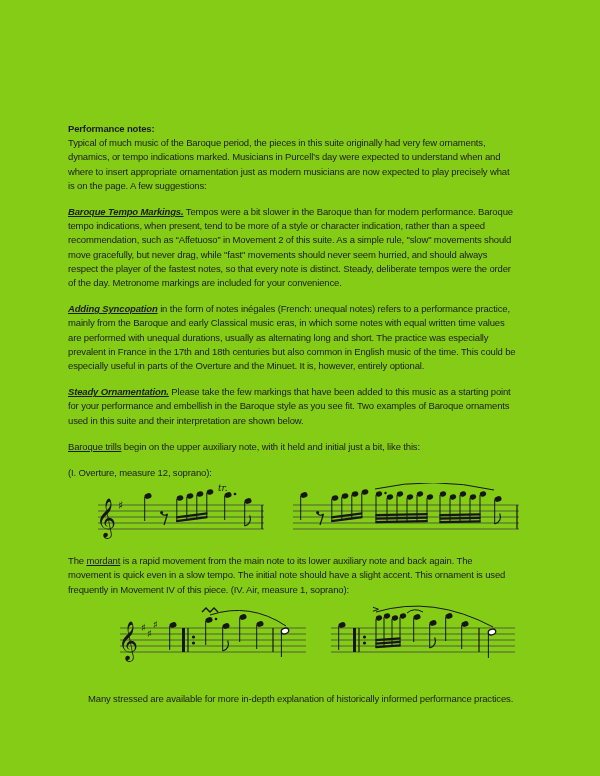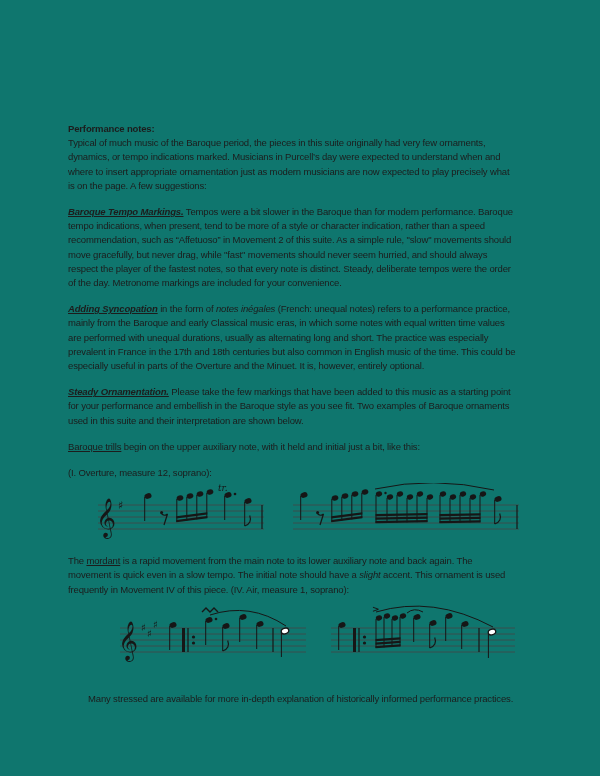--- a/index.html
+++ b/index.html
@@ -1,33 +1,33 @@
 <!DOCTYPE html>
 <html><head>
 <meta charset="utf-8">
 <style>
   html,body{margin:0;padding:0;background:#ffffff;}
   .page{
     position:relative;
     width:600px;height:776px;
     box-sizing:border-box;
     padding:122px 78px 0 68px;
-    background:#0f766e;
+    background:#84cc16;
     overflow:hidden;
     font-family:"Liberation Sans",sans-serif;
     font-size:9.5px;
     letter-spacing:-0.15px;
     line-height:14.2px;
     color:#1c1c1c;
   }
   p{margin:0;}
   .para{margin:0 4px 12px 0;}
   .heading{font-weight:bold;}
   .bi{font-weight:bold;font-style:italic;text-decoration:underline;}
-  .it{font-style:italic;}
+  .it{}
   .ul{text-decoration:underline;}
   .caption{margin:12px 0 3px 0;}
   .music-row{display:flex;align-items:flex-start;}
   .row1{margin:2px 0 5px 24px;gap:24px;}
   .row2{margin:3px 0 7px 48px;gap:18px;}
   .closing{margin:12px 0 0 20px;}
   svg{display:block;}
   svg .staffline{stroke:#444;stroke-width:0.8;}
   svg .stem{stroke:#161616;stroke-width:1;}
   svg .bar{stroke:#161616;stroke-width:1.2;}

